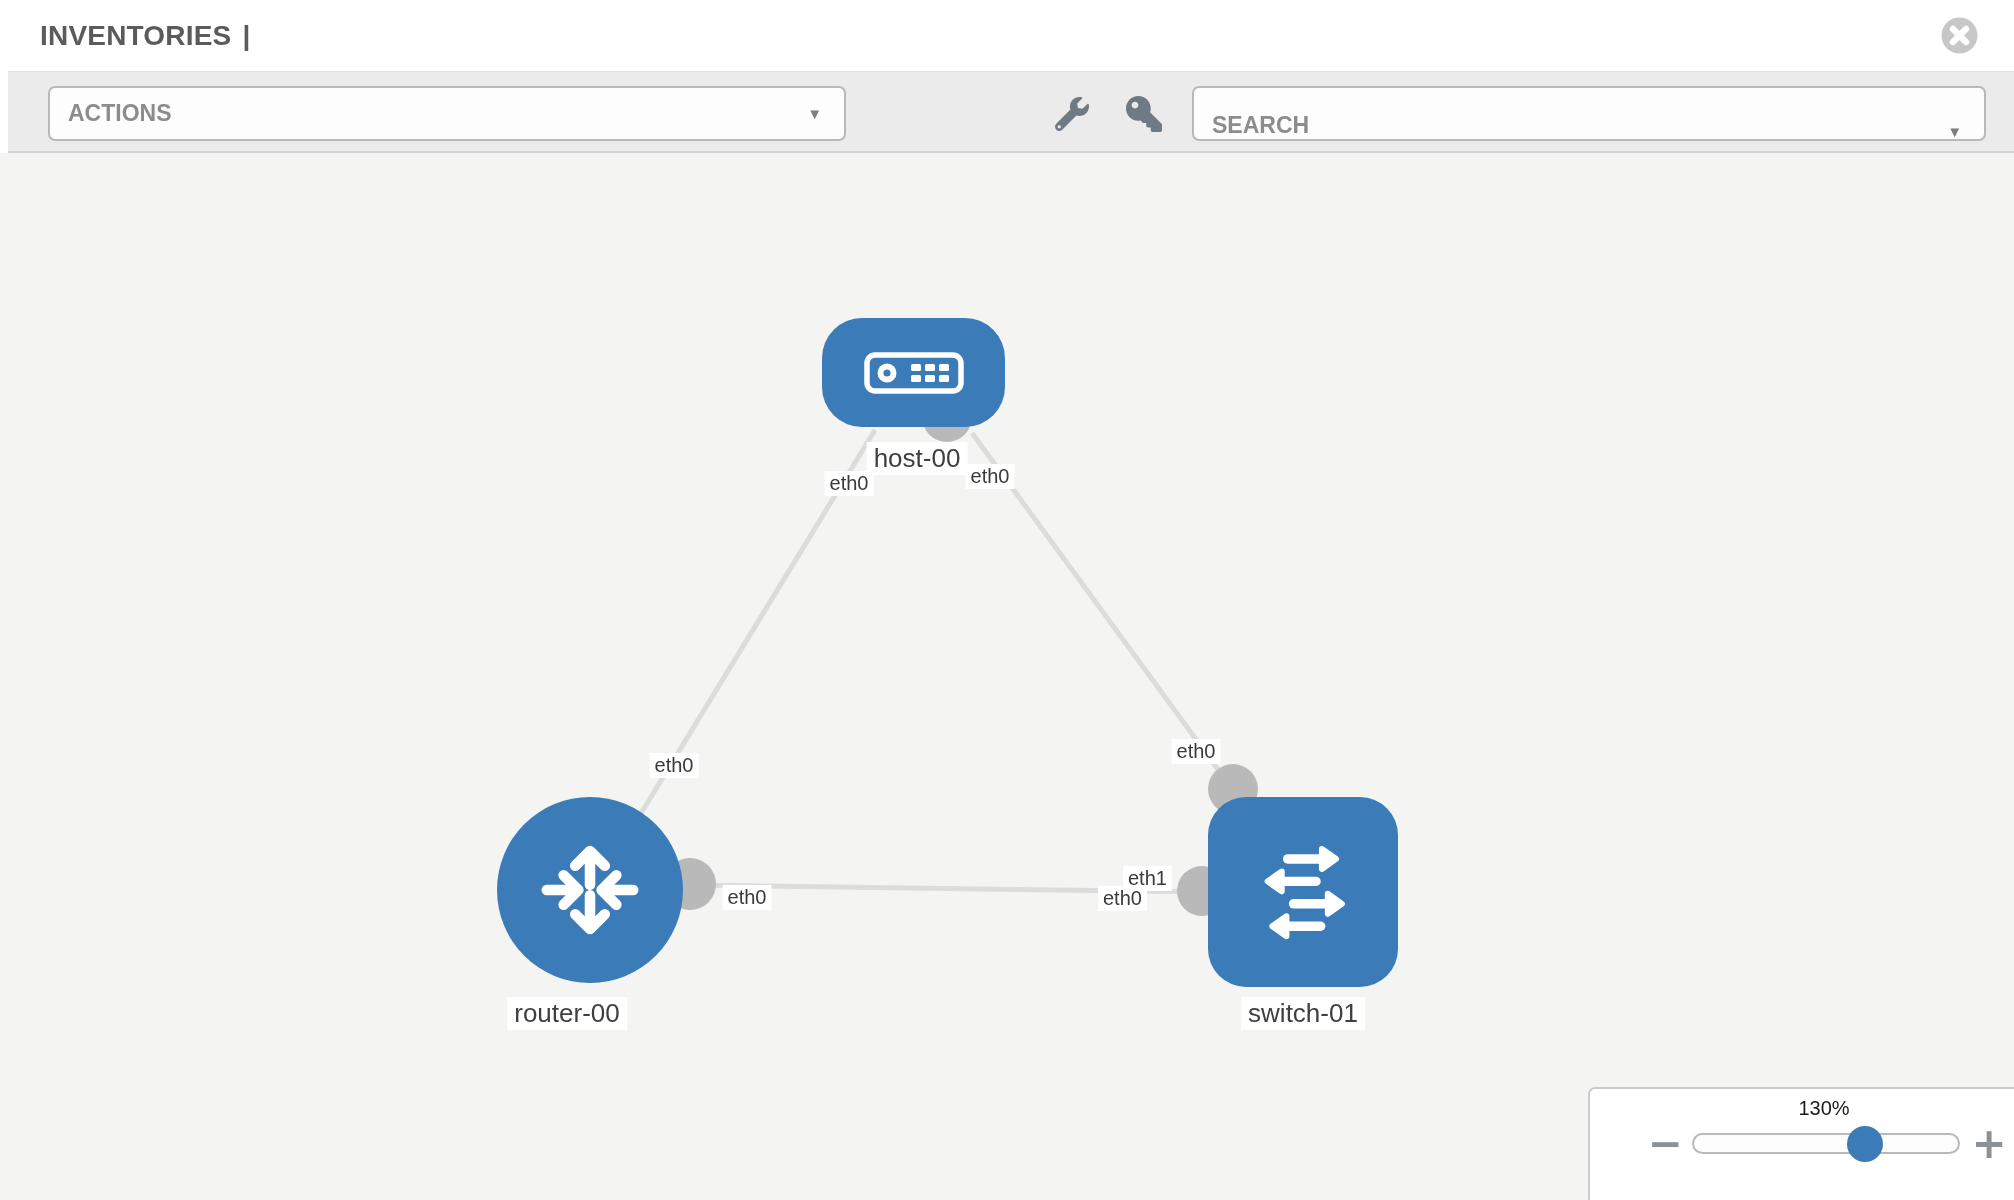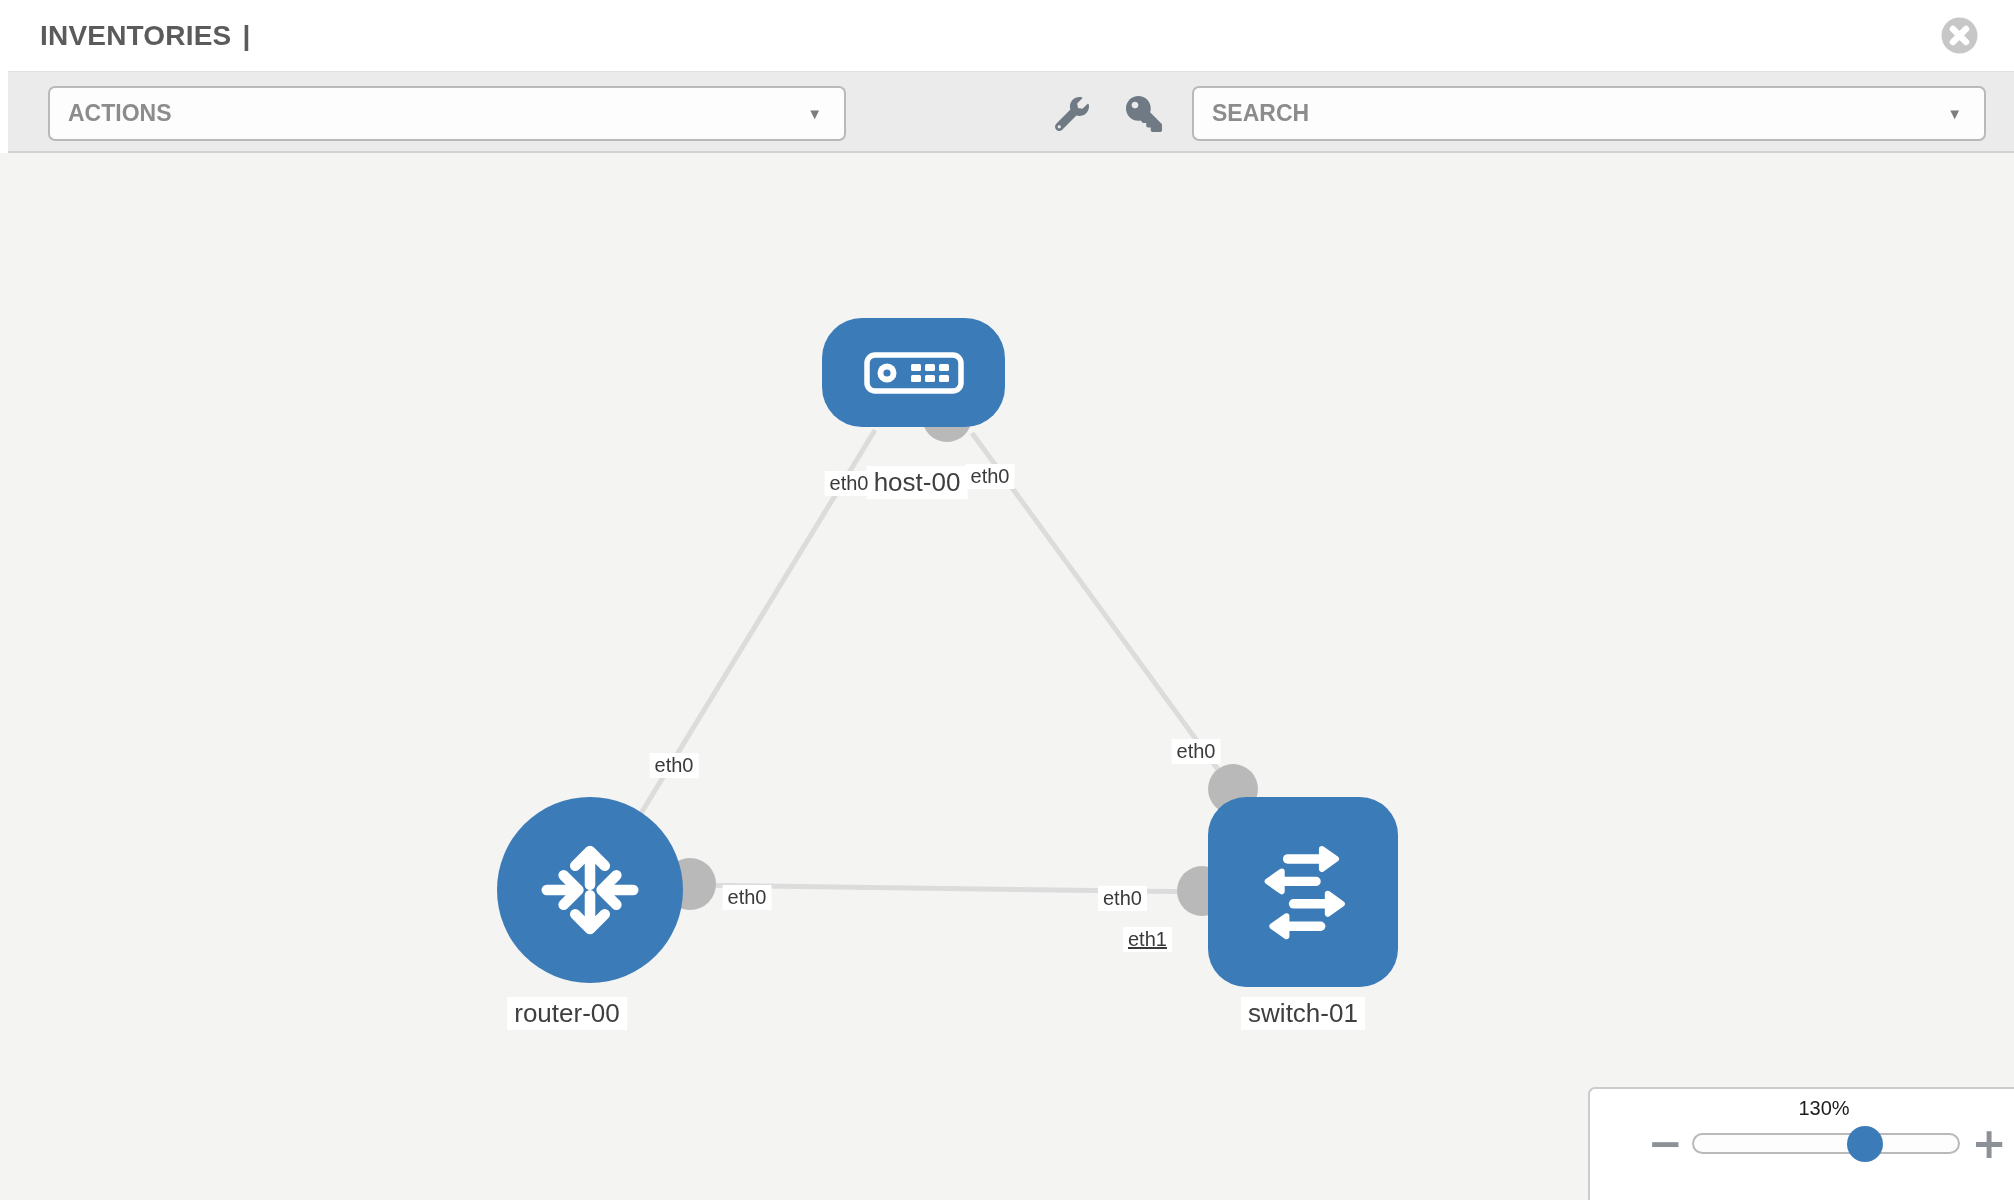--- a/index.html
+++ b/index.html
@@ -14,21 +14,21 @@
          padding:0;cursor:pointer;}
 
   
   .toolbar{position:absolute;left:8px;top:71px;width:100%;height:82px;background:#ebebeb;
            border-top:1px solid #e0e0e0;border-bottom:2px solid #d2d2d2;box-sizing:border-box;font-weight:bold;}
   .dropdown{position:absolute;top:14px;height:55px;background:#fdfdfd;border:2px solid #b9b9b9;
             border-radius:7px;box-sizing:border-box;display:flex;align-items:center;
             justify-content:space-between;padding:0 22px 0 18px;font-size:23px;color:#8c8c8c;
             cursor:pointer;}
   .dropdown.actions{left:40px;width:798px;}
-  .dropdown.search{left:1184px;width:794px;}
+  .dropdown.search{left:1184px;width:794px;align-items:flex-end;}
   .caret{font-size:15px;color:#7d7d7d;line-height:1;}
   .iconbtn{position:absolute;top:14px;width:55px;height:55px;border:none;background:none;padding:0;
            display:flex;align-items:center;justify-content:center;cursor:pointer;}
   .iconbtn.wrench{left:1036px;}
   .iconbtn.key{left:1108px;}
 
   
   .canvas{position:absolute;left:0;top:153px;width:2014px;height:1047px;background:#f4f4f3;}
   .links-svg{position:absolute;left:0;top:0;}
   .node{position:absolute;background:#3b7cb8;display:flex;align-items:center;justify-content:center;
@@ -155,31 +155,31 @@
         </g>
         <g fill="#ffffff" stroke="#ffffff" stroke-width="5" stroke-linejoin="round">
           <polygon points="66,13.5 78,22 66,30.5"></polygon>
           <polygon points="32,32.5 20,41 32,49.5"></polygon>
           <polygon points="71,51.5 83,60 71,68.5"></polygon>
           <polygon points="36,70.5 24,79 36,87.5"></polygon>
         </g>
       </svg>
     </div>
 
-    <span class="nlabel" style="left:917px;top:289px;margin-top:24px;">host-00</span>
+    <span class="nlabel" style="left:917px;top:289px;">host-00</span>
     <span class="nlabel" style="left:567px;top:844px;">router-00</span>
     <span class="nlabel" style="left:1303px;top:844px;">switch-01</span>
 
     <span class="ilabel centered" style="left:849px;top:306px;">eth0</span>
     <span class="ilabel centered" style="left:990px;top:299px;">eth0</span>
     <span class="ilabel centered" style="left:674px;top:588px;">eth0</span>
     <span class="ilabel centered" style="left:1196px;top:574px;">eth0</span>
     <span class="ilabel centered" style="left:747px;top:720px;">eth0</span>
     <span class="ilabel" style="left:1098px;top:721px;">eth0</span>
-    <span class="ilabel" style="left:1123px;top:762px;text-decoration:underline;">eth1</span>
+    <span class="ilabel" style="left:1123px;top:701px;">eth1</span>
 
     <div class="zoom-panel">
       <div class="zoom-value">130%</div>
       <button class="zoom-btn minus">
         <span>−</span>
       </button>
       <div class="slider-track"></div>
       <div class="slider-thumb"></div>
       <button class="zoom-btn plus">
         <span>+</span>

